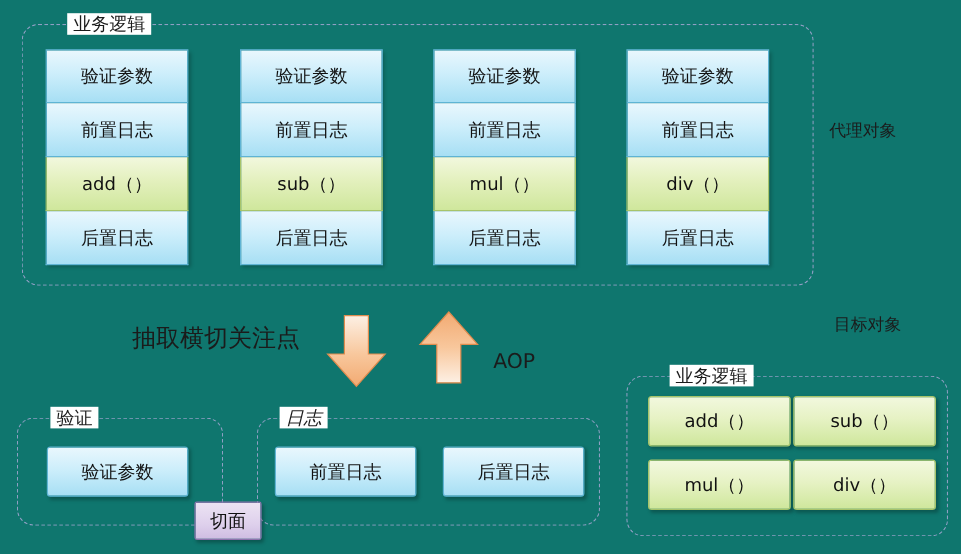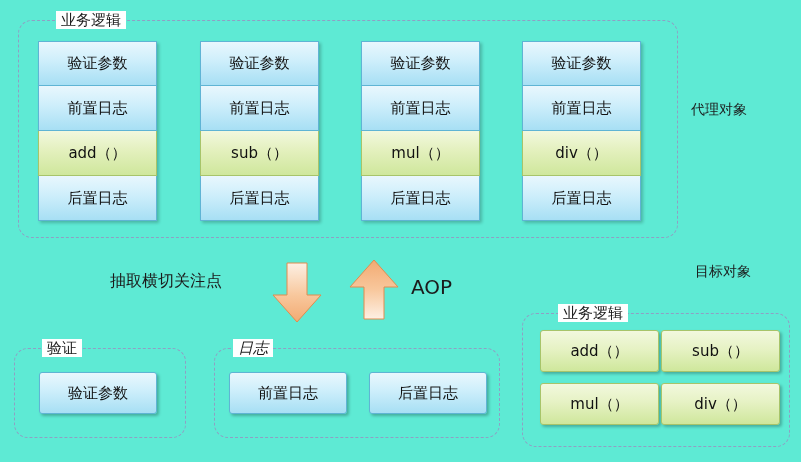--- a/index.html
+++ b/index.html
@@ -7,21 +7,21 @@
     padding: 0;
     background: #ffffff;
   }
   body {
     font-family: "DejaVu Sans", "Liberation Sans", sans-serif;
   }
   #canvas {
     position: relative;
     width: 801px;
     height: 462px;
-    background: #5eead4;
+    background: #0f766e;
     overflow: hidden;
   }
 
   
   .dashed-box {
     position: absolute;
     border: 1px dashed #8f9fc4;
     border-radius: 14px;
     box-sizing: border-box;
   }
@@ -134,21 +134,21 @@
     <div class="cell cell-blue" style="height:45px; border-top:none;">后置日志</div>
   </div>
 
   <div class="stack" style="left:522px; top:41px; width:119px;">
     <div class="cell cell-blue" style="height:45px;">验证参数</div>
     <div class="cell cell-blue" style="height:45px; border-top:none;">前置日志</div>
     <div class="cell cell-green" style="height:45px; border-top:none;">div（）</div>
     <div class="cell cell-blue" style="height:45px; border-top:none;">后置日志</div>
   </div>
 
-  <div class="caption" style="left:110px; top:272px; font-size:16px;">抽取横切关注点</div>
+  <div class="caption" style="left:110px; top:272px; font-size:20px;">抽取横切关注点</div>
 
   <div class="arrow" style="left:271px; top:262px;">
     <svg width="52" height="62" viewBox="0 0 52 62">
       <defs>
         <linearGradient id="gDown" x1="0" y1="0" x2="0" y2="1">
           <stop offset="0%" stop-color="#fdf0e4"></stop>
           <stop offset="55%" stop-color="#f8c79c"></stop>
           <stop offset="100%" stop-color="#f2aa72"></stop>
         </linearGradient>
       </defs>
@@ -162,33 +162,34 @@
         <linearGradient id="gUp" x1="0" y1="0" x2="0" y2="1">
           <stop offset="0%" stop-color="#f2aa72"></stop>
           <stop offset="50%" stop-color="#f8c79c"></stop>
           <stop offset="100%" stop-color="#fdf0e4"></stop>
         </linearGradient>
       </defs>
       <path d="M26,2 L50,29 L36,29 L36,61 L16,61 L16,29 L2,29 Z" fill="url(#gUp)" stroke="#e08c4e" stroke-width="1"></path>
     </svg>
   </div>
 
-  <div class="caption" style="left:411px; top:278px; font-size:20px;">AOP</div>
+  <div class="caption" style="left:411px; top:293px; font-size:17px;">AOP</div>
 
   <div class="dashed-box" style="left:14px; top:348px; width:172px; height:90px;"></div>
   <div class="group-label" style="left:42px; top:339px;">验证</div>
 
   <div class="chip chip-blue" style="left:39px; top:372px; width:118px; height:42px;">验证参数</div>
 
   <div class="dashed-box" style="left:214px; top:348px; width:286px; height:90px;"></div>
   <div class="group-label" style="left:233px; top:339px;font-style:italic;">日志</div>
 
   <div class="chip chip-blue" style="left:229px; top:372px; width:118px; height:42px;">前置日志</div>
   <div class="chip chip-blue" style="left:369px; top:372px; width:118px; height:42px;">后置日志</div>
 
+  <div class="chip chip-purple" style="left:162px; top:418px; width:56px; height:32px;">切面</div>
 
   <div class="caption" style="left:695px; top:262px;">目标对象</div>
 
   <div class="dashed-box" style="left:522px; top:313px; width:268px; height:134px;"></div>
   <div class="group-label" style="left:558px; top:304px;">业务逻辑</div>
 
   <div class="chip chip-green" style="left:540px; top:330px; width:119px; height:42px;">add（）</div>
   <div class="chip chip-green" style="left:661px; top:330px; width:119px; height:42px;">sub（）</div>
   <div class="chip chip-green" style="left:540px; top:383px; width:119px; height:42px;">mul（）</div>
   <div class="chip chip-green" style="left:661px; top:383px; width:119px; height:42px;">div（）</div>

